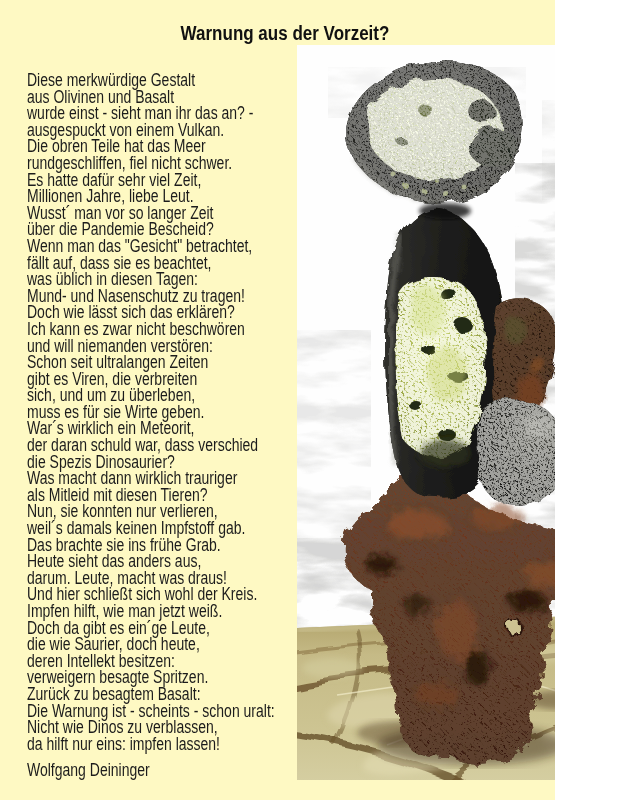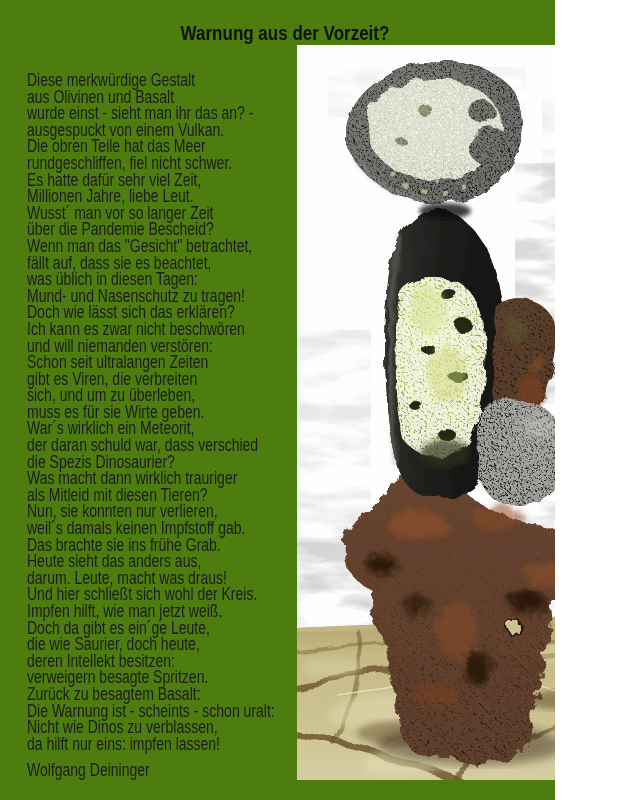--- a/index.html
+++ b/index.html
@@ -1,19 +1,19 @@
 <!DOCTYPE html>
 <html><head>
 <meta charset="utf-8">
 <style>
   html,body{margin:0;padding:0;background:#fff;}
   .page{
     position:relative;
     width:555px;height:800px;
-    background:#4d7c0f;
+    background:#fef9c3;
     overflow:hidden;
     font-family:"Liberation Sans","DejaVu Sans",sans-serif;
     color:#1a1a1a;
   }
   .title{
     position:absolute;left:0;top:22px;width:570px;
     text-align:center;
     font-size:20px;font-weight:bold;
     transform:scaleX(0.85);
     transform-origin:50% 50%;

